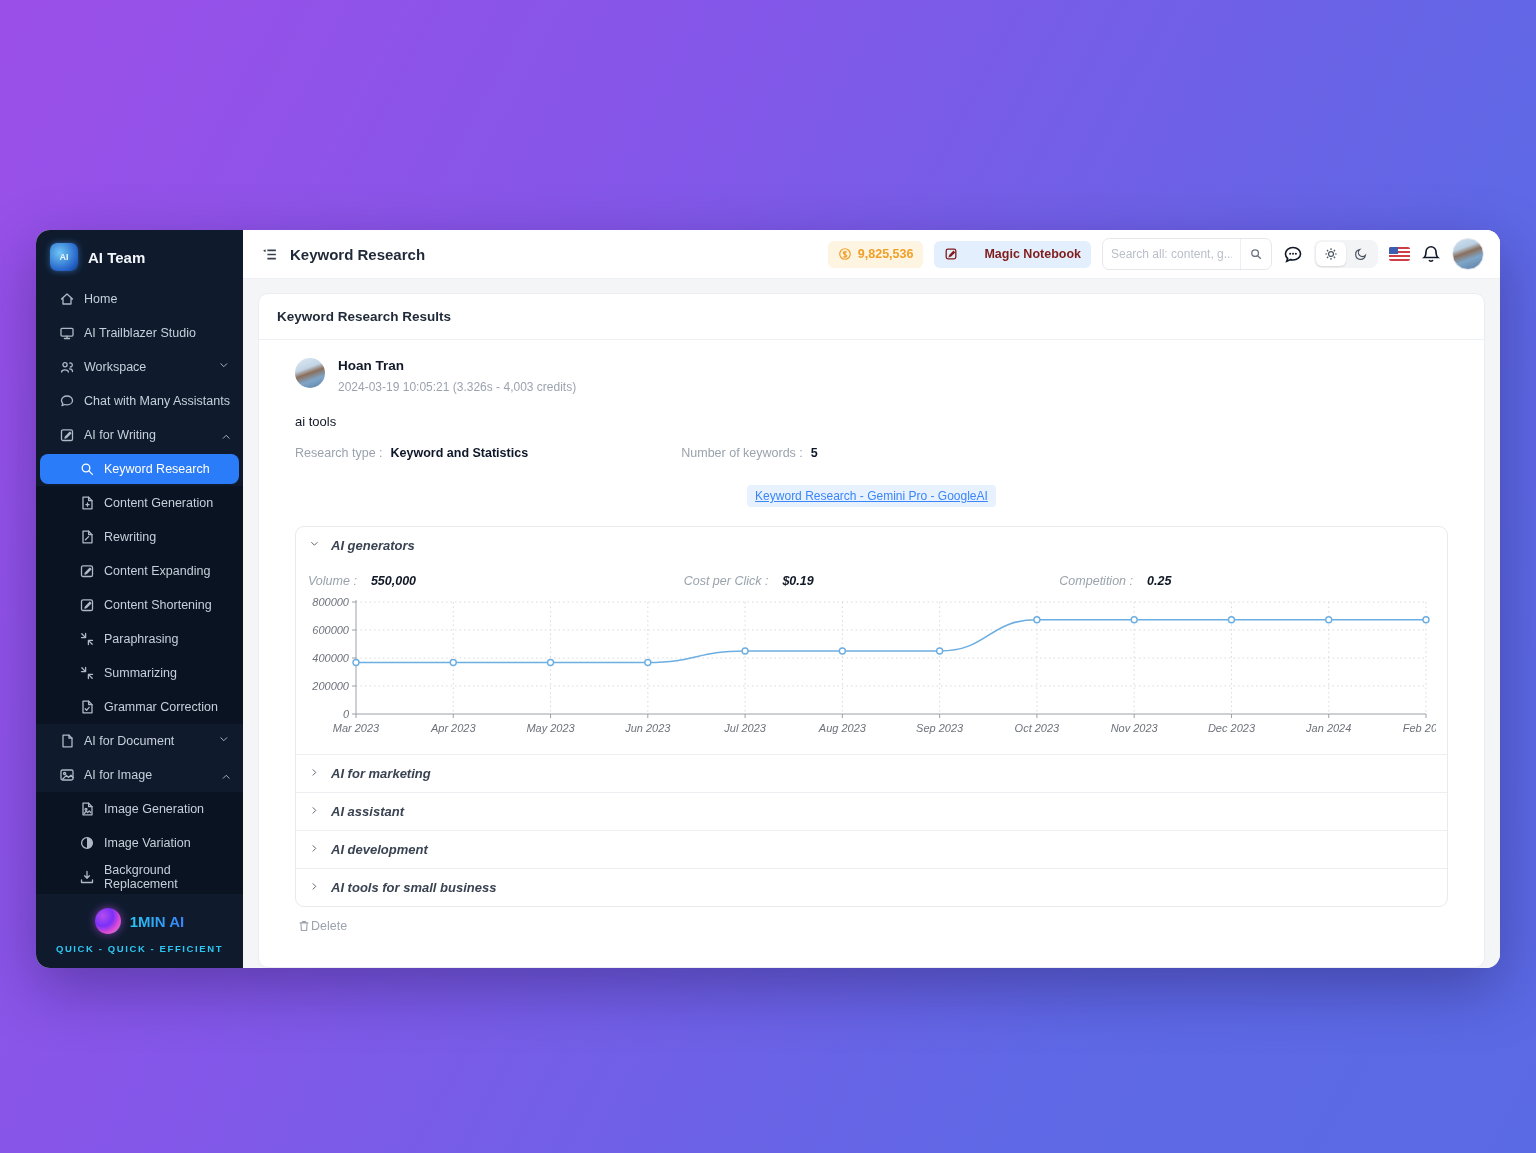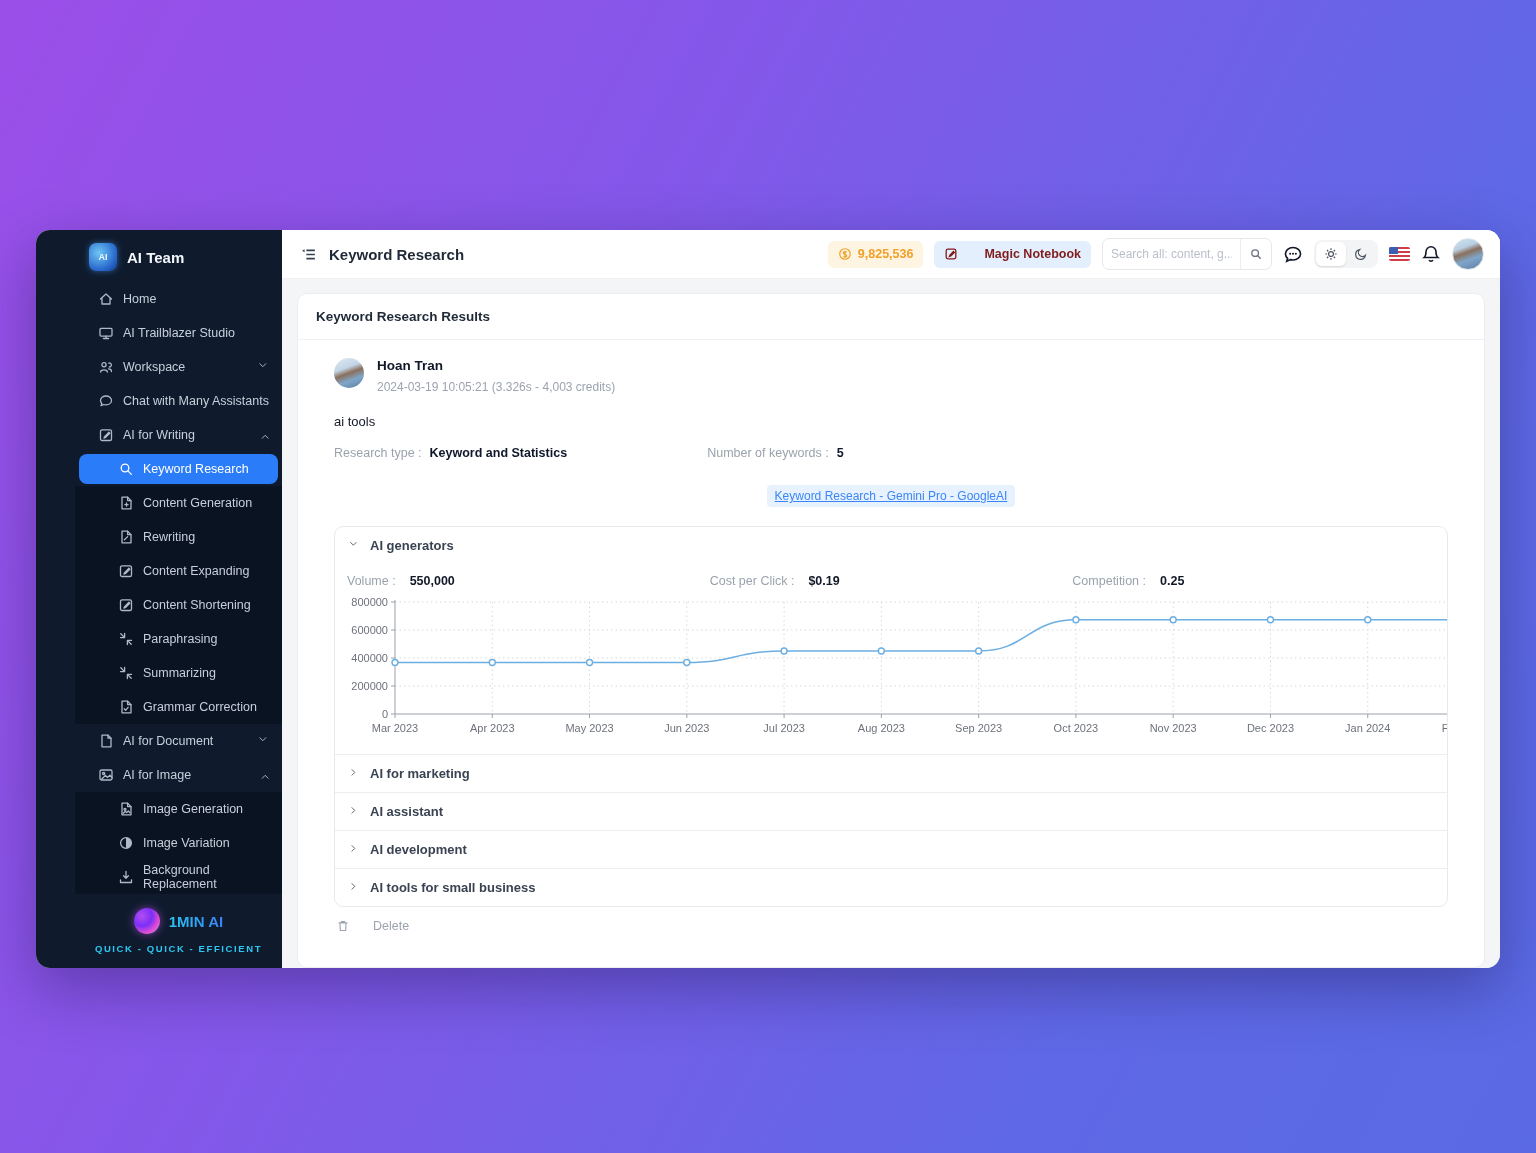--- a/index.html
+++ b/index.html
@@ -9,21 +9,21 @@
     font-family:"Liberation Sans",sans-serif;
     overflow:hidden;position:relative;
   }
   .window{
     position:absolute;left:36px;top:230px;width:1464px;height:738px;
     border-radius:14px;overflow:hidden;display:flex;
     box-shadow:0 20px 60px rgba(20,10,60,.35);
     background:#f4f5f7;
   }
   
-  .sidebar{width:207px;min-width:207px;background:#0f1b2d;display:flex;flex-direction:column;color:#c6cfda;padding-left:39px;}
+  .sidebar{width:207px;min-width:207px;background:#0f1b2d;display:flex;flex-direction:column;color:#c6cfda;}
   .brand-row{display:flex;align-items:center;gap:10px;padding:13px 14px 11px 14px;}
   .brand-logo{width:28px;height:28px;border-radius:7px;background:radial-gradient(circle at 35% 35%,#6ec6f5,#2563c9 70%,#123a7a);
     display:flex;align-items:center;justify-content:center;color:#eaf6ff;font-size:9px;font-weight:bold;box-shadow:0 0 6px rgba(80,160,255,.5);}
   .brand-name{color:#f3f6fa;font-size:15px;font-weight:bold;}
   .nav{display:flex;flex-direction:column;}
   .nav-item{display:flex;align-items:center;gap:9px;height:34px;padding:0 12px 0 23px;font-size:12.5px;cursor:pointer;}
   .nav-item .nicon{width:16px;height:16px;display:inline-flex;flex:none;color:#aeb9c6;}
   .nav-item .nicon svg{width:16px;height:16px;}
   .nav-item .chev{margin-left:auto;width:12px;height:12px;color:#aeb9c6;display:inline-flex;}
   .nav-item .chev svg{width:12px;height:12px;}
@@ -87,32 +87,32 @@
   .user-meta{font-size:12px;color:#9ca3af;margin-top:7px;}
   .query{font-size:13px;color:#111827;margin-top:20px;}
   .meta-row{display:flex;margin-top:17px;font-size:12.5px;}
   .meta-item{display:flex;gap:8px;}
   .meta-item.first{flex-basis:33.5%;flex-shrink:0;}
   .meta-label{color:#9aa3ad;}
   .meta-value{color:#0f172a;font-weight:700;}
   .tag-row{text-align:center;margin-top:25px;}
   .model-tag{display:inline-block;background:#e8f2fe;color:#3b86f7;font-size:12px;padding:4px 8px;border-radius:4px;cursor:pointer;text-decoration:underline;}
   .acc-group{margin-top:19px;border:1px solid #e9eaee;border-radius:9px;overflow:hidden;}
-  .acc-row{border-top:1px solid #eceef1;}
+  .acc-row{border-top:1px solid #eceef1;font-style:italic;}
   .acc-row:first-child{border-top:0;}
   .acc-head{display:flex;align-items:center;gap:10px;height:37px;padding:0 14px;font-size:13px;color:#3a4352;font-weight:600;cursor:pointer;}
   .acc-head .achev{width:11px;height:11px;display:inline-flex;color:#5b6472;}
   .acc-head .achev svg{width:11px;height:11px;}
   .acc-body{padding:2px 10px 6px;}
   .stats-row{display:flex;padding:8px 2px 2px;}
   .stat{flex:1;display:flex;gap:14px;font-size:12.5px;align-items:center;}
   .stat .meta-label{color:#9aa3ad;}
   .stat .meta-value{color:#111827;font-weight:700;}
   .chart-wrap{margin-top:2px;}
-  .delete-row{display:flex;align-items:center;gap:23px;margin:12px 2px 10px;color:#9ca3af;font-size:12.5px;cursor:pointer;}
+  .delete-row{display:flex;align-items:center;gap:0;margin:12px 2px 10px;color:#9ca3af;font-size:12.5px;cursor:pointer;}
   .delete-row .dicon{width:14px;height:14px;display:inline-flex;}
   .delete-row .dicon svg{width:14px;height:14px;}
 </style>
 </head>
 <body>
 
 <div class="window">
 
   <aside class="sidebar">
     <div class="brand-row">

